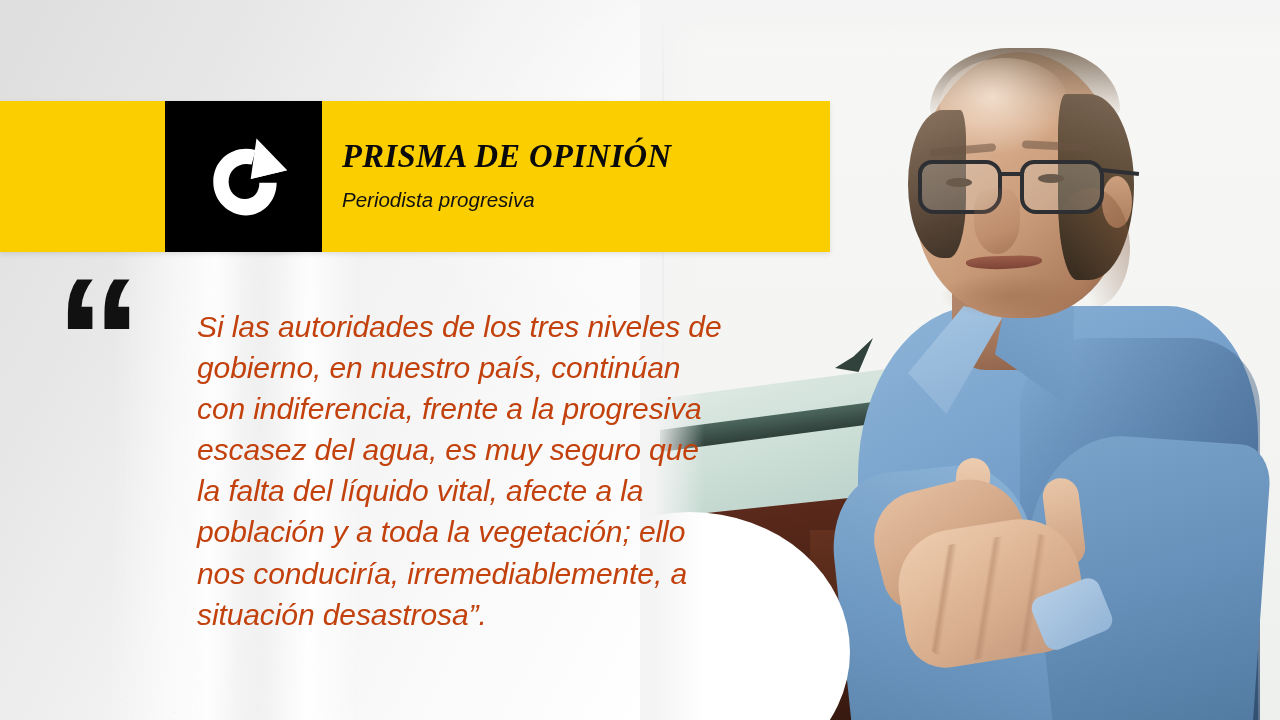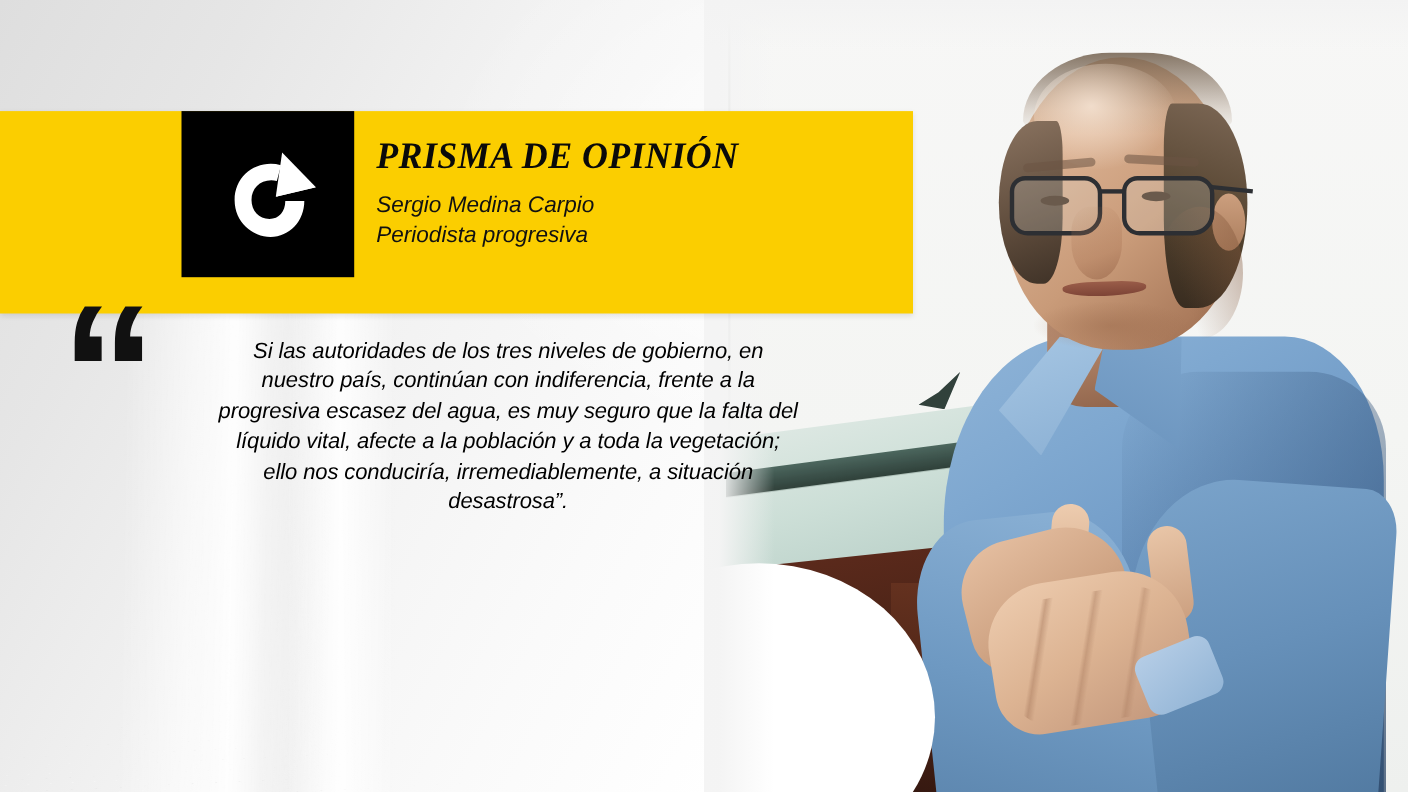--- a/index.html
+++ b/index.html
@@ -427,21 +427,21 @@
     left: 0; top: 0; right: 0; height: 46px;
     background: linear-gradient(180deg, #f3f3f3 0%, rgba(243,243,243,0) 100%);
   }
 
   
   .banner {
     position: absolute;
     left: 0;
     top: 101px;
     width: 830px;
-    height: 184px;
+    height: 151px;
     background: #fbce00;
     display: flex;
     align-items: stretch;
     box-shadow: 0 2px 5px rgba(0,0,0,0.10);
   }
   .logo-box {
     position: absolute;
     left: 165px;
     top: 0;
     width: 157px;
@@ -500,25 +500,24 @@
     letter-spacing: -6px;
     user-select: none;
   }
   .quote-text {
     position: absolute;
     left: 197px;
     top: 306px;
     width: 530px;
     font-family: "Liberation Sans", sans-serif;
     font-style: italic;
-    font-size: 20px;
+    font-size: 30px;
     line-height: 1.37;
-    color: #000000;
+    color: #c2410c;
     letter-spacing: -0.1px;
-    text-align: center;
   }
   .quote-text p { margin: 0; }
 </style>
 </head>
 <body>
 
 <div id="stage">
 
   <div class="bg-base"></div>
   <div class="bg-swoosh-b"></div>
@@ -582,21 +581,20 @@
   <div class="banner">
     <div class="logo-box">
       <svg class="logo-mark" viewBox="0 0 100 100">
         <path d="M62 22 C40 16, 18 31, 18 55 C18 76, 35 90, 52 90 C70 90, 84 75, 84 56 L66 56 C66 66, 60 73, 51 73 C41 73, 34 65, 34 55 C34 43, 44 34, 58 37 Z" fill="#ffffff"></path>
         <path d="M63 10 L57 52 L95 43 Z" fill="#ffffff"></path>
         <path d="M57 52 L95 43 L72 38 Z" fill="#ffffff"></path>
       </svg>
     </div>
     <div class="banner-text">
       <div class="banner-title">PRISMA DE OPINIÓN</div>
-      <div class="banner-sub">Sergio Medina Carpio</div>
       <div class="banner-sub">Periodista progresiva</div>
     </div>
   </div>
 
   <div class="quote-mark">“</div>
   <div class="quote-text">
     <p>Si las autoridades de los tres niveles de gobierno, en nuestro país, continúan con indiferencia, frente a la progresiva escasez del agua, es muy seguro que la falta del líquido vital, afecte a la población y a toda la vegetación; ello nos conduciría, irremediablemente, a situación desastrosa”.</p>
   </div>
 
 </div>

